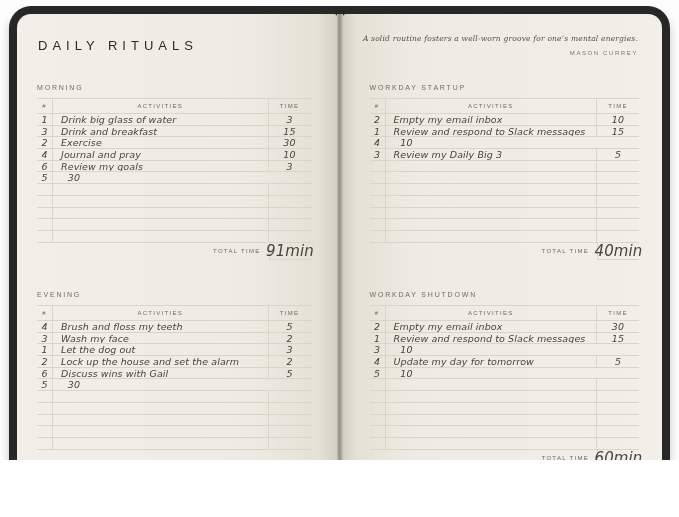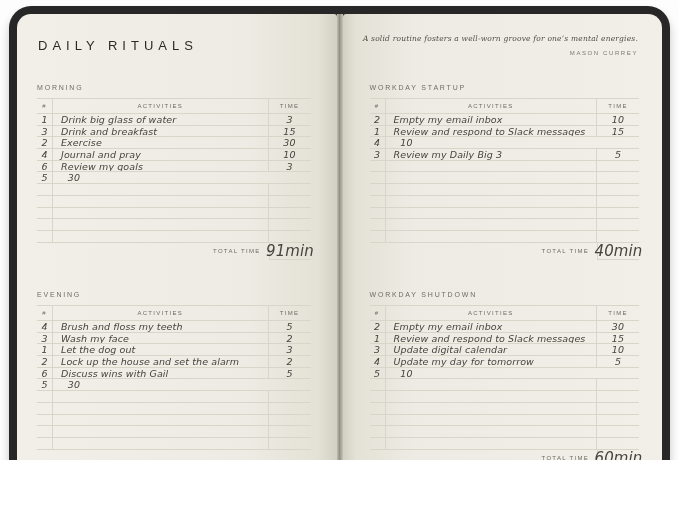--- a/index.html
+++ b/index.html
@@ -334,21 +334,20 @@
                     <div class="c-act hand">Empty my email inbox</div>
                     <div class="c-time hand">30</div>
                   </div>
                   <div class="trow">
                     <div class="c-num hand">1</div>
                     <div class="c-act hand">Review and respond to Slack messages</div>
                     <div class="c-time hand">15</div>
                   </div>
                   <div class="trow">
                     <div class="c-num hand">3</div>
-                    <div class="c-act hand">Update digital calendar</div>
                     <div class="c-time hand">10</div>
                   </div>
                   <div class="trow">
                     <div class="c-num hand">4</div>
                     <div class="c-act hand">Update my day for tomorrow</div>
                     <div class="c-time hand">5</div>
                   </div>
                   <div class="trow">
                     <div class="c-num hand">5</div>
                     <div class="c-time hand">10</div>

